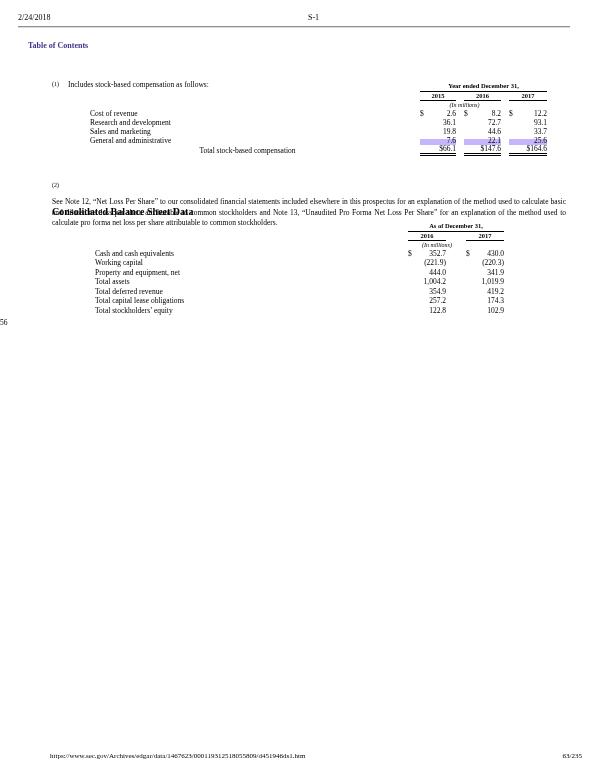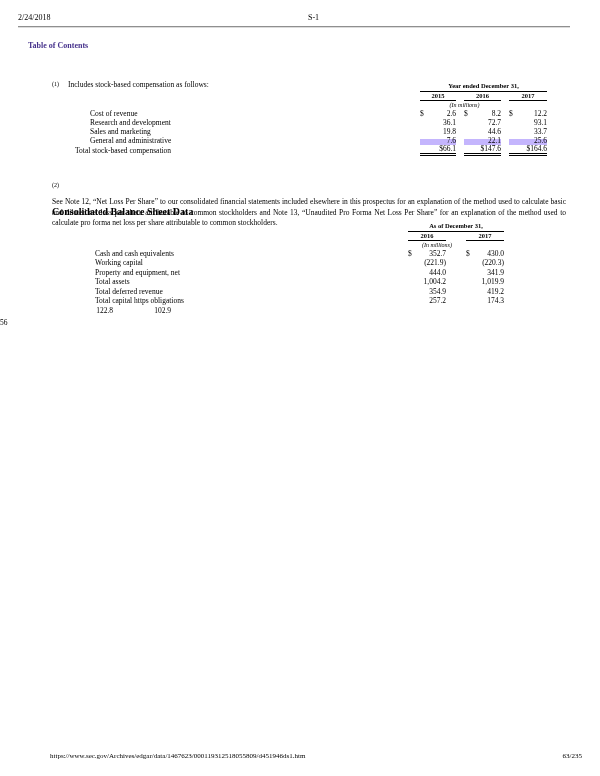--- a/index.html
+++ b/index.html
@@ -56,21 +56,21 @@
   .u  { border-bottom:6px solid #c4b5fd; }
   .uu { border-bottom:3px double #000; }
 
   
   .t1 { left:75px; top:83px; width:472px; }
   .t1 .span-hdr { margin-left:345px; width:127px; }
   .t1 .years { margin-left:345px; width:127px; }
   .t1 .units { margin-left:345px; width:89px; }
   .t1 .lbl { width:345px; padding-left:15px; }
   .t1 .row.total { height:11px; line-height:11px; }
-  .t1 .row.total .lbl { padding-left:0; }
+  .t1 .row.total .lbl { padding-left:0;text-align:center; }
   .t1 .row.total .cell { line-height:8px; }
   .t1 .c1 { width:36px; }
   .t1 .c2 { width:37px; margin-left:8px; }
   .t1 .c3 { width:38px; margin-left:8px; }
 
   
   .bs-heading { position:absolute; left:52px; top:206px; font-size:10px; font-weight:bold; }
 
   
   .t2 { left:75px; top:223px; width:429px; }
@@ -249,31 +249,32 @@
       <div class="cell d1">
           <span></span>
           <span>354.9</span>
         </div>
       <div class="cell d2">
           <span></span>
           <span>419.2</span>
         </div>
     </div>
     <div class="row">
-      <div class="lbl">Total capital https obligations</div>
+      <div class="lbl">Total capital lease obligations</div>
       <div class="cell d1">
           <span></span>
           <span>257.2</span>
         </div>
       <div class="cell d2">
           <span></span>
           <span>174.3</span>
         </div>
     </div>
     <div class="row">
+      <div class="lbl">Total stockholders’ equity</div>
       <div class="cell d1">
           <span></span>
           <span>122.8</span>
         </div>
       <div class="cell d2">
           <span></span>
           <span>102.9</span>
         </div>
     </div>
   </div>

